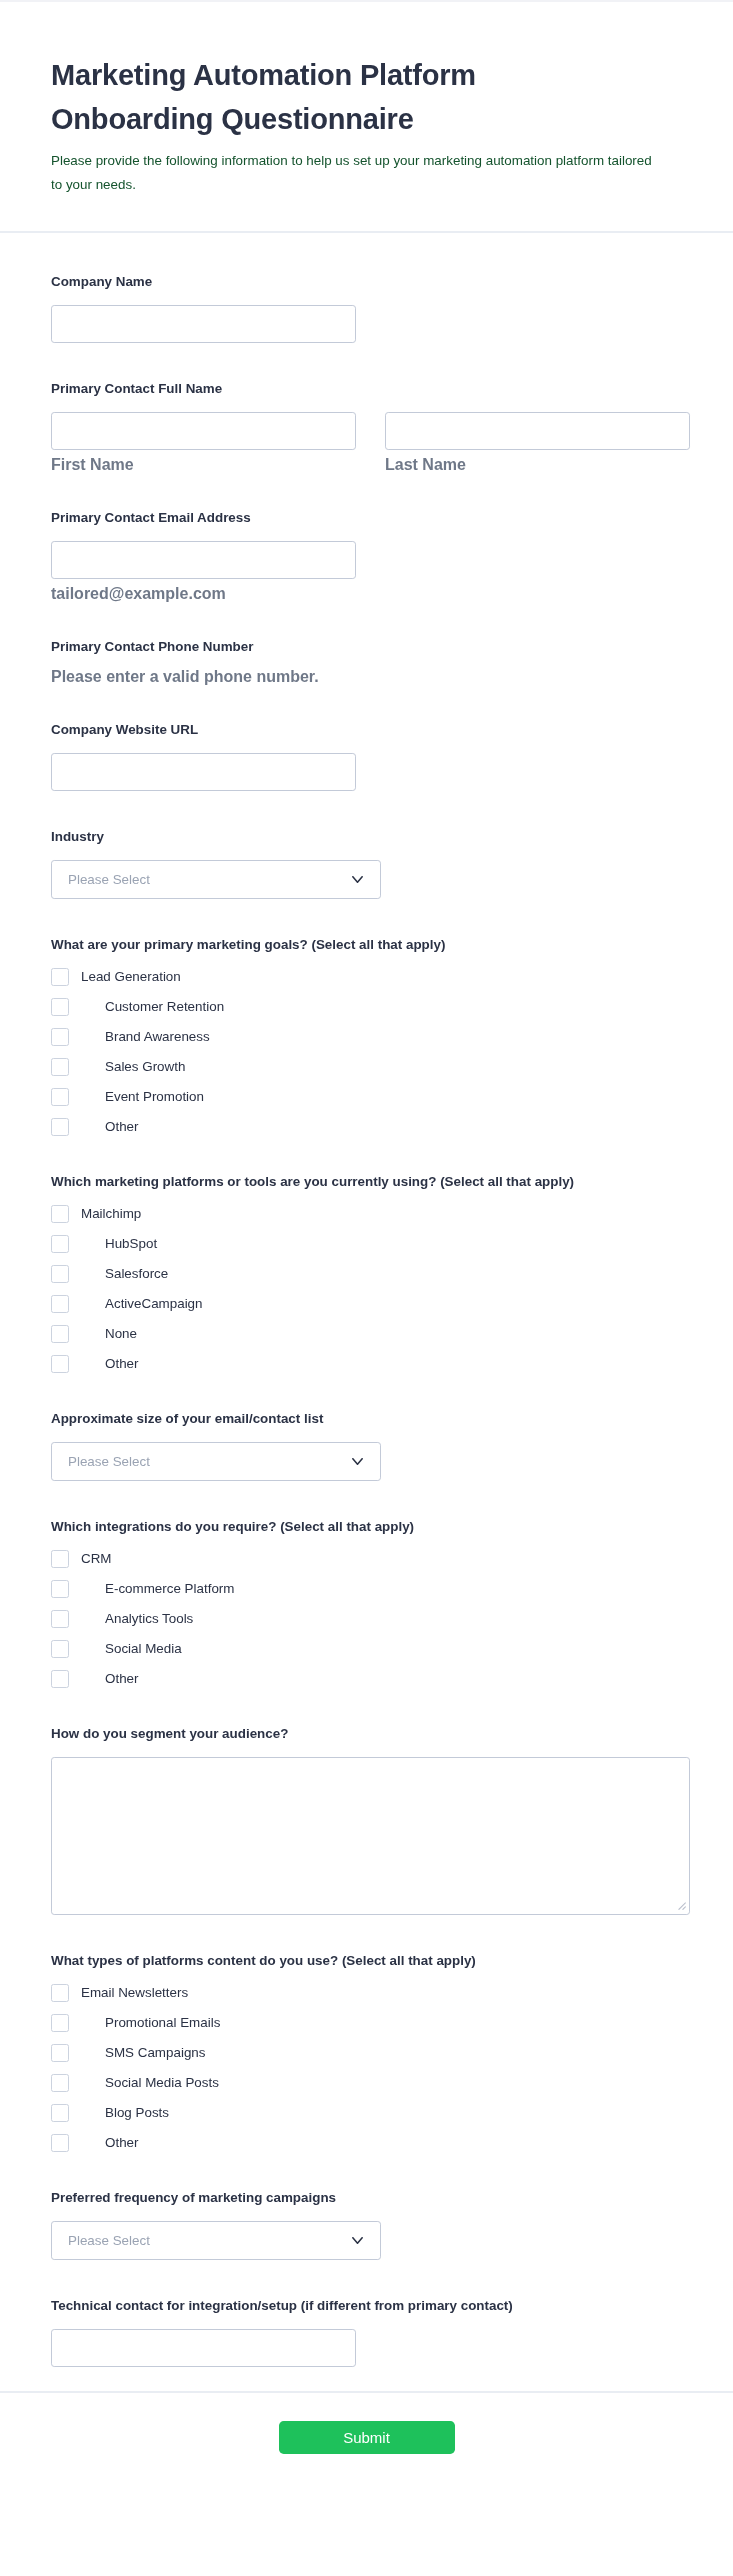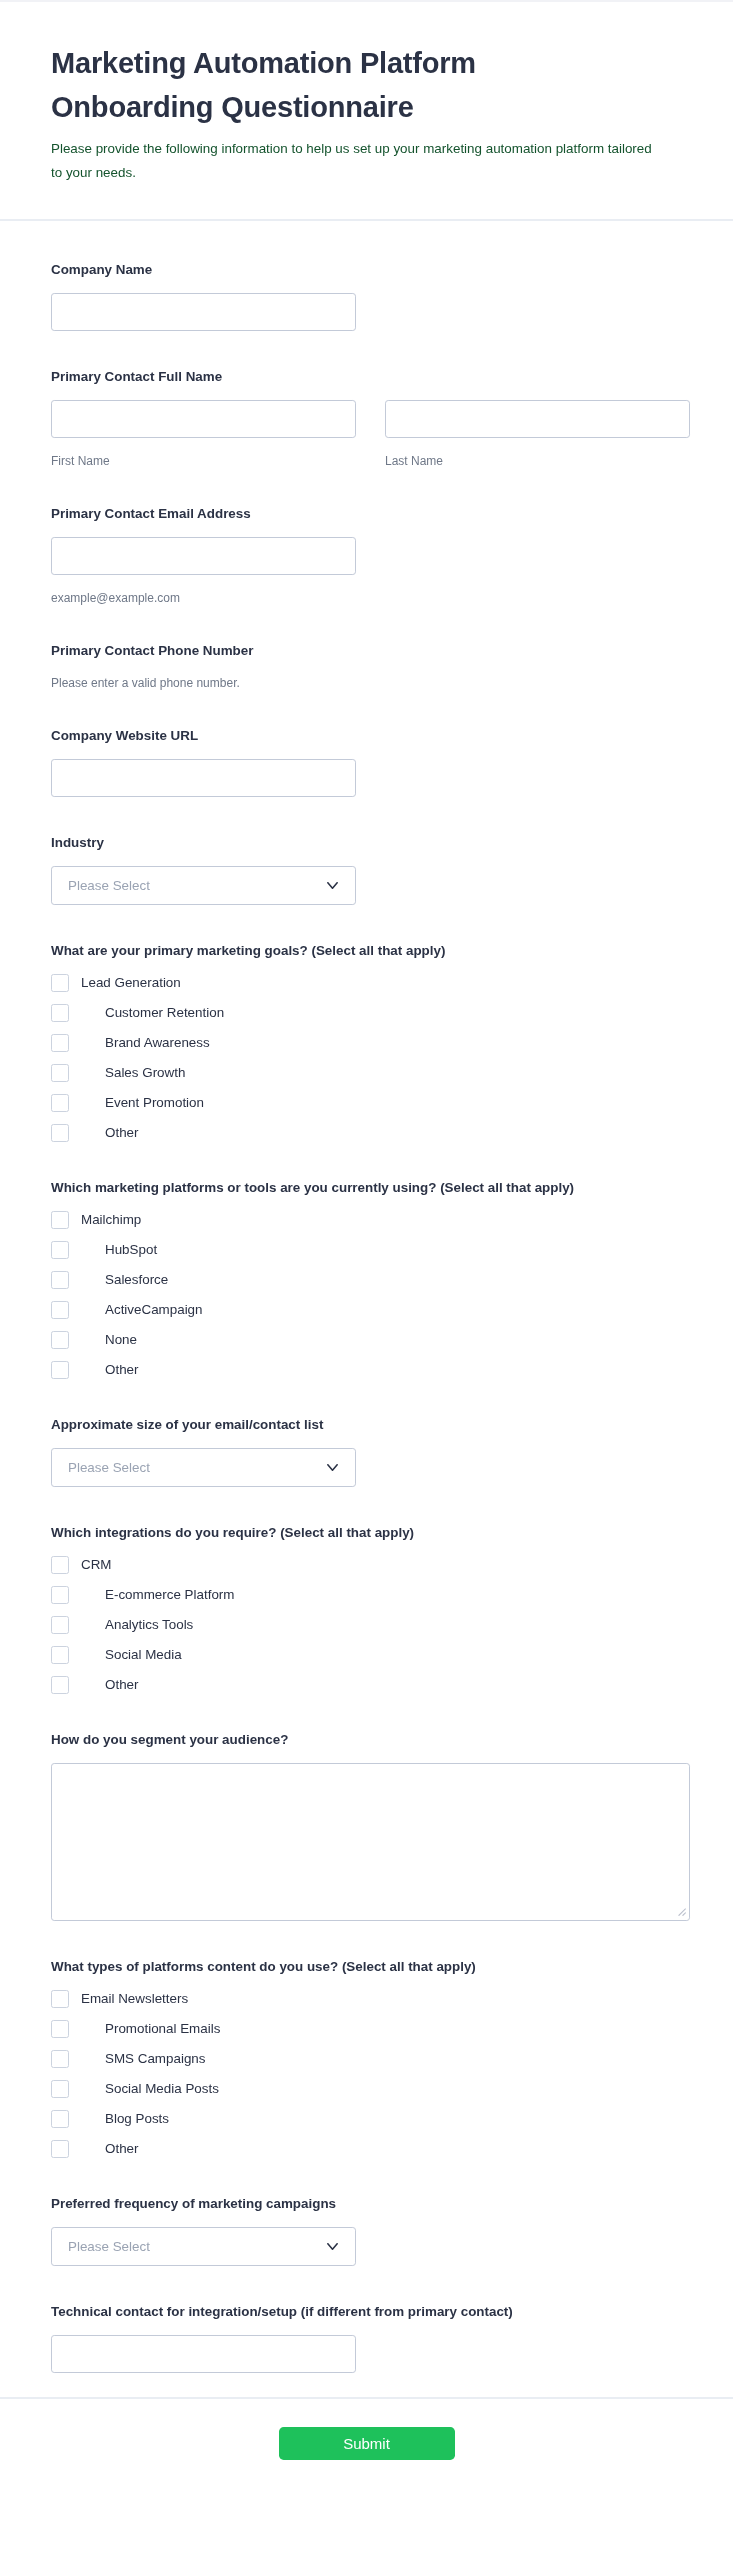--- a/index.html
+++ b/index.html
@@ -8,21 +8,21 @@
     min-height: 2576px;
     background: #ffffff;
     font-family: "Liberation Sans", sans-serif;
     color: #2b3245;
     position: relative;
   }
   .top-strip { height: 2.4px; background: #f1f2f6; }
   .form-card { background: #fff; }
 
   
-  .form-header { padding: 39px 71px 0 51px; }
+  .form-header { padding: 51px 71px 0 51px; }
   .form-title {
     margin: 0;
     font-size: 29px;
     line-height: 44px;
     font-weight: 700;
     color: #2b3245;
     letter-spacing: -0.2px;
   }
   .form-subtitle {
     margin: 8px 0 0 0;
@@ -62,37 +62,37 @@
     font-size: 13.4px;
     color: #2b3245;
     outline: none;
     display: block;
   }
   .half { width: 305px; }
   .text-input::placeholder { color: #a9b0c0; opacity: 1; }
 
   .sublabel {
     display: block;
-    margin-top: 16px;
-    font-size: 12px;
+    margin-top: 8px;
+    font-size: 16px;
     line-height: 14px;
     color: #6f7888;
-    font-weight: 400;
+    font-weight: 700;
   }
 
   .name-grid {
     display: grid;
     grid-template-columns: 305px 305px;
     column-gap: 29px;
   }
 
   
   .select {
     box-sizing: border-box;
-    width: 305px;
+    width: 330px;
     height: 39px;
     border: 0.8px solid #c3cad8;
     border-radius: 3.2px;
     background: #fff;
     display: flex;
     align-items: center;
     justify-content: space-between;
     padding: 0 17.3px 0 16px;
     cursor: pointer;
   }
@@ -194,21 +194,21 @@
         <div>
           <input type="text" class="text-input" style="width: 305px;">
           <span class="sublabel">Last Name</span>
         </div>
       </div>
     </div>
 
     <div class="q">
       <label class="q-label">Primary Contact Email Address</label>
       <input type="text" class="text-input half" style="">
-      <span class="sublabel">example@example.com</span>
+      <span class="sublabel">tailored@example.com</span>
     </div>
 
     <div class="q">
       <label class="q-label">Primary Contact Phone Number</label>
       <span class="sublabel">Please enter a valid phone number.</span>
     </div>
 
     <div class="q">
       <label class="q-label">Company Website URL</label>
       <input type="text" class="text-input half" style="">

